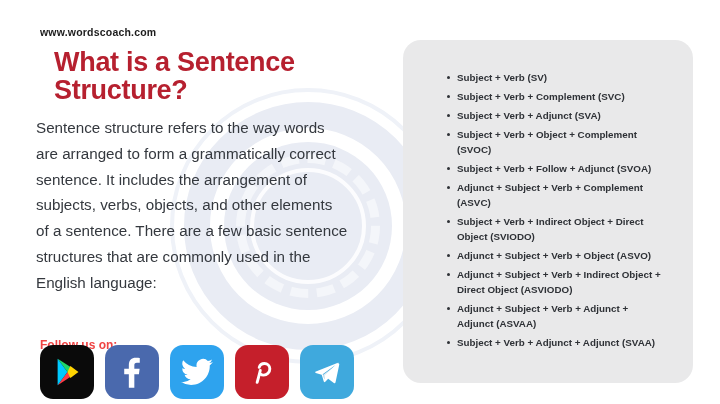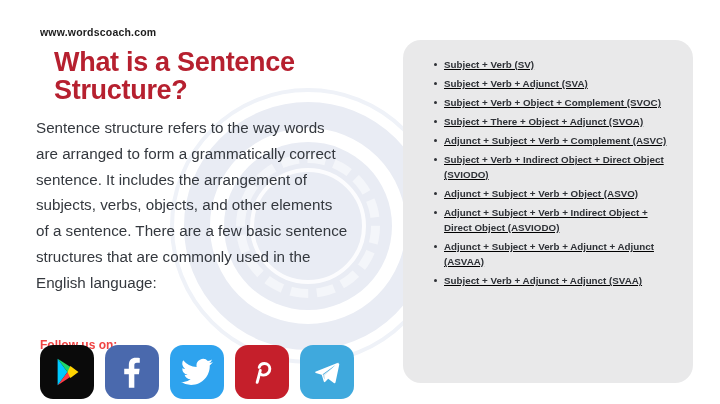--- a/index.html
+++ b/index.html
@@ -23,21 +23,21 @@
   .social svg{display:block;}
   .s-play{background:#0a0a0a;}
   .s-fb{background:#4a69ad;}
   .s-tw{background:#2ea3ee;}
   .s-pin{background:#c51f2b;}
   .s-tg{background:#3fa9dd;}
 
   
   .card{position:absolute;left:403px;top:40px;z-index:2;width:290px;height:343px;box-sizing:border-box;background:#e9e9ea;border-radius:18px;padding:14px 14px 12px 27px;}
   .card h2{margin:0 0 10px 0;font-size:16.5px;line-height:20px;font-weight:bold;color:#c1202f;white-space:pre-line;letter-spacing:-.1px;}
-  .card ul{margin:3px;padding:0;list-style:none;text-decoration:underline;}
+  .card ul{margin:16px;padding:0;list-style:none;}
   .card li{position:relative;padding-left:11px;font-size:9.8px;font-weight:bold;color:#2e3136;line-height:15px;margin-bottom:4px;}
   .card li::before{content:"";position:absolute;left:1px;top:5.5px;width:3px;height:3px;border-radius:50%;background:#2e3136;}
 </style>
 </head>
 <body>
 
 <div class="canvas">
 
   <div class="watermark">
     <div class="wm wm-outer-faint"></div>
@@ -97,23 +97,24 @@
         <path fill="#d9e9f2" d="M16.6 30.8l1.1-6.2 12.6-12.1-14.6 10.6z"></path>
         <path fill="#ffffff" d="M33.6 9.3 7.7 19.5c-1.1.45-1.05 1.25-.2 1.55l6.6 2.05 2.4 7.4c.3.85 1.05 1 1.6.4l3.2-3.3 6.3 4.6c.85.55 1.65.2 1.9-.85l4.1-19.3c.3-1.5-.6-2.15-2-1.8zM15.2 22.6l14.2-10.3-11.8 11.4-.5 4.7z"></path>
       </svg>
     </a>
 
   </div>
 
   <aside class="card">
     <ul>
         <li>Subject + Verb (SV)</li>
+        <li>Subject + Verb + Complement (SVC)</li>
         <li>Subject + Verb + Adjunct (SVA)</li>
         <li>Subject + Verb + Object + Complement (SVOC)</li>
-        <li>Subject + There + Object + Adjunct (SVOA)</li>
+        <li>Subject + Verb + Follow + Adjunct (SVOA)</li>
         <li>Adjunct + Subject + Verb + Complement (ASVC)</li>
         <li>Subject + Verb + Indirect Object + Direct Object (SVIODO)</li>
         <li>Adjunct + Subject + Verb + Object (ASVO)</li>
         <li>Adjunct + Subject + Verb + Indirect Object + Direct Object (ASVIODO)</li>
         <li>Adjunct + Subject + Verb + Adjunct + Adjunct (ASVAA)</li>
         <li>Subject + Verb + Adjunct + Adjunct (SVAA)</li>
       </ul>
   </aside>
 
 </div>

